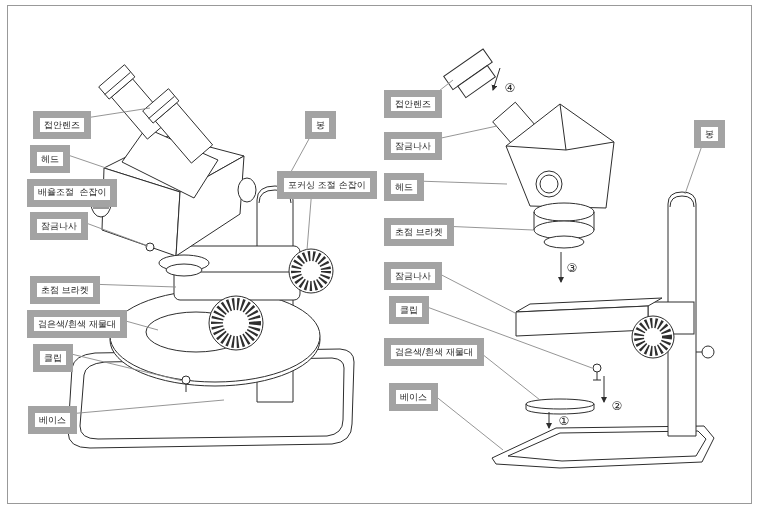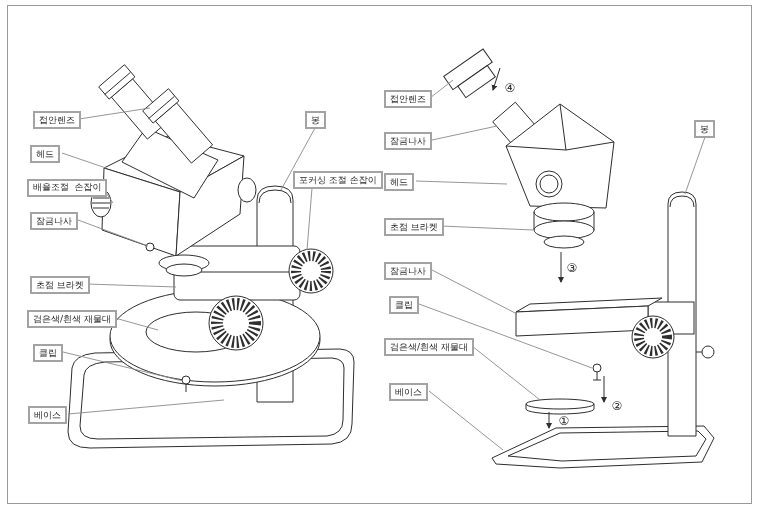--- a/index.html
+++ b/index.html
@@ -1,21 +1,21 @@
 <!DOCTYPE html>
 <html><head>
 <meta charset="utf-8">
 <style>
   html,body{margin:0;padding:0;background:#fff;}
   #stage{position:relative;width:759px;height:509px;background:#fff;overflow:hidden;
          font-family:"DejaVu Sans","Liberation Sans",sans-serif;}
   #frame{position:absolute;left:7px;top:5px;right:7px;bottom:5px;border:1px solid #999;}
   svg.art{position:absolute;left:0;top:0;z-index:1;}
   .lbl{position:absolute;z-index:3;font-size:9px;line-height:12px;color:#1f1f1f;
-       border:2px solid #a3a3a3;background:#fff;padding:1px 4px;white-space:nowrap;}
+       border:7px solid #a3a3a3;background:#fff;padding:1px 4px;white-space:nowrap;}
   .stepnum{font-size:12px;fill:#1f1f1f;}
 </style>
 </head>
 <body>
 
 <div id="stage">
   <div id="frame"></div>
 
   <svg class="art" width="759" height="509" viewBox="0 0 759 509">
     <defs>
@@ -192,21 +192,21 @@
 
   <div class="lbl" style="left:33px;top:111px;">접안렌즈</div>
   <div class="lbl" style="left:30px;top:145px;">헤드</div>
   <div class="lbl" style="left:27px;top:179px;font-family:Liberation Mono, monospace;">배율조절 손잡이</div>
   <div class="lbl" style="left:30px;top:212px;">잠금나사</div>
   <div class="lbl" style="left:30px;top:276px;">초점 브라켓</div>
   <div class="lbl" style="left:27px;top:310px;">검은색/흰색 재물대</div>
   <div class="lbl" style="left:33px;top:344px;">클립</div>
   <div class="lbl" style="left:28px;top:406px;">베이스</div>
   <div class="lbl" style="left:305px;top:111px;">봉</div>
-  <div class="lbl" style="left:293px;top:171px;">포커싱 조절 손잡이</div>
+  <div class="lbl" style="left:277px;top:171px;">포커싱 조절 손잡이</div>
 
   <div class="lbl" style="left:384px;top:90px;">접안렌즈</div>
   <div class="lbl" style="left:384px;top:132px;">잠금나사</div>
   <div class="lbl" style="left:384px;top:173px;">헤드</div>
   <div class="lbl" style="left:384px;top:218px;">초점 브라켓</div>
   <div class="lbl" style="left:384px;top:262px;">잠금나사</div>
   <div class="lbl" style="left:389px;top:296px;">클립</div>
   <div class="lbl" style="left:384px;top:338px;">검은색/흰색 재물대</div>
   <div class="lbl" style="left:389px;top:383px;">베이스</div>
   <div class="lbl" style="left:694px;top:120px;">봉</div>

